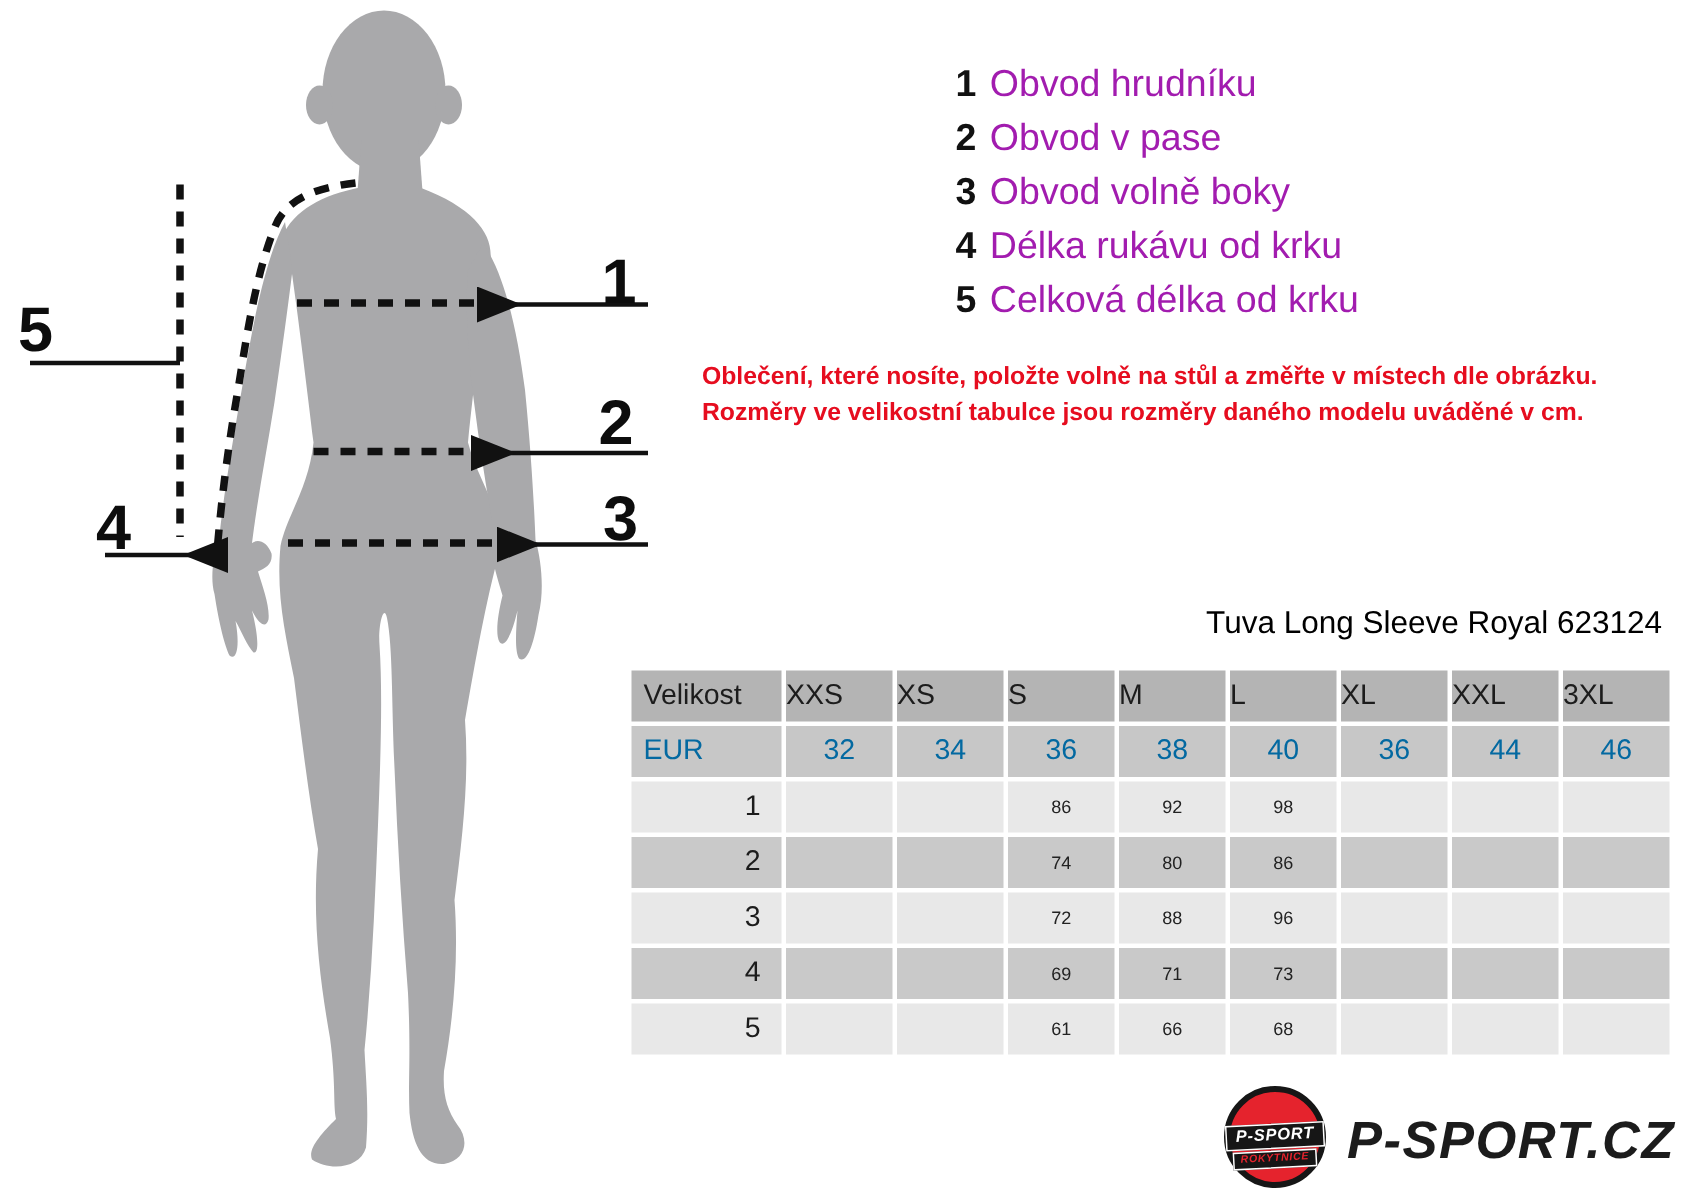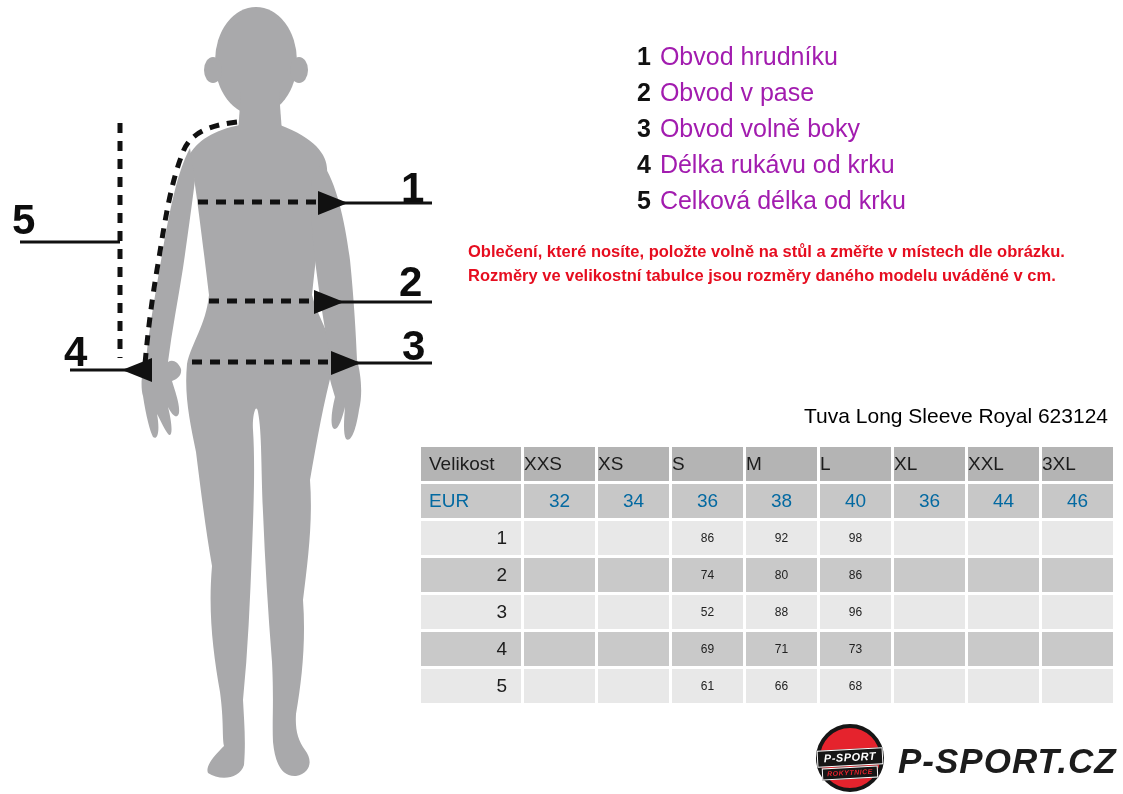--- a/index.html
+++ b/index.html
@@ -253,21 +253,21 @@
       <td class="val">80</td>
       <td class="val">86</td>
       <td class="val"></td>
       <td class="val"></td>
       <td class="val"></td>
     </tr>
     <tr class="row-light">
       <td class="rowlabel">3</td>
       <td class="val"></td>
       <td class="val"></td>
-      <td class="val">52</td>
+      <td class="val">72</td>
       <td class="val">88</td>
       <td class="val">96</td>
       <td class="val"></td>
       <td class="val"></td>
       <td class="val"></td>
     </tr>
     <tr class="row-dark">
       <td class="rowlabel">4</td>
       <td class="val"></td>
       <td class="val"></td>

